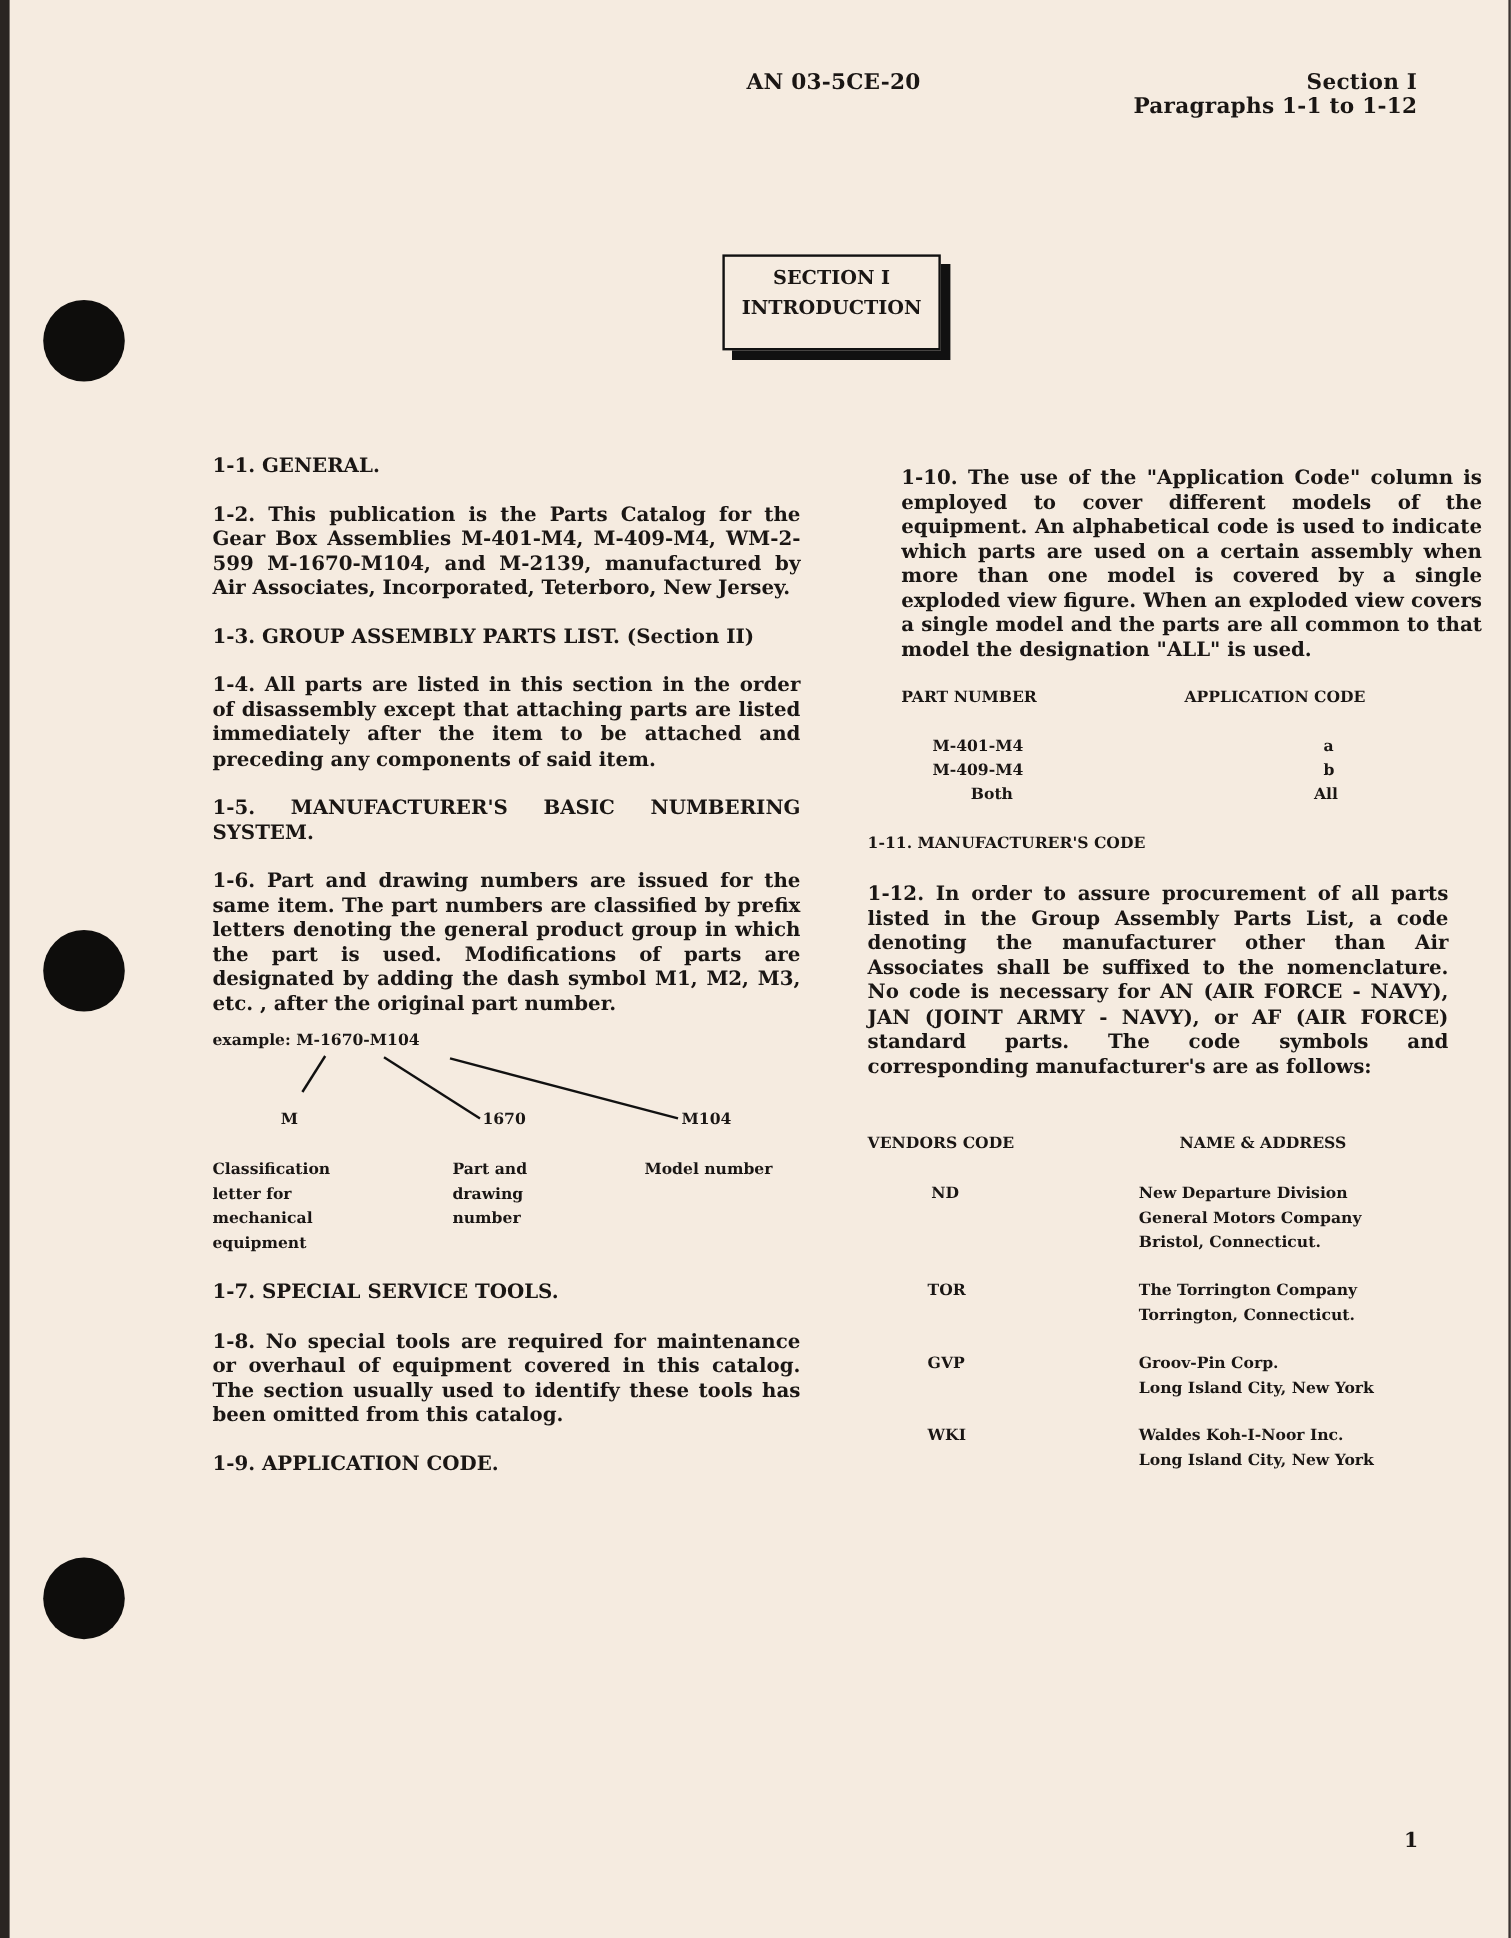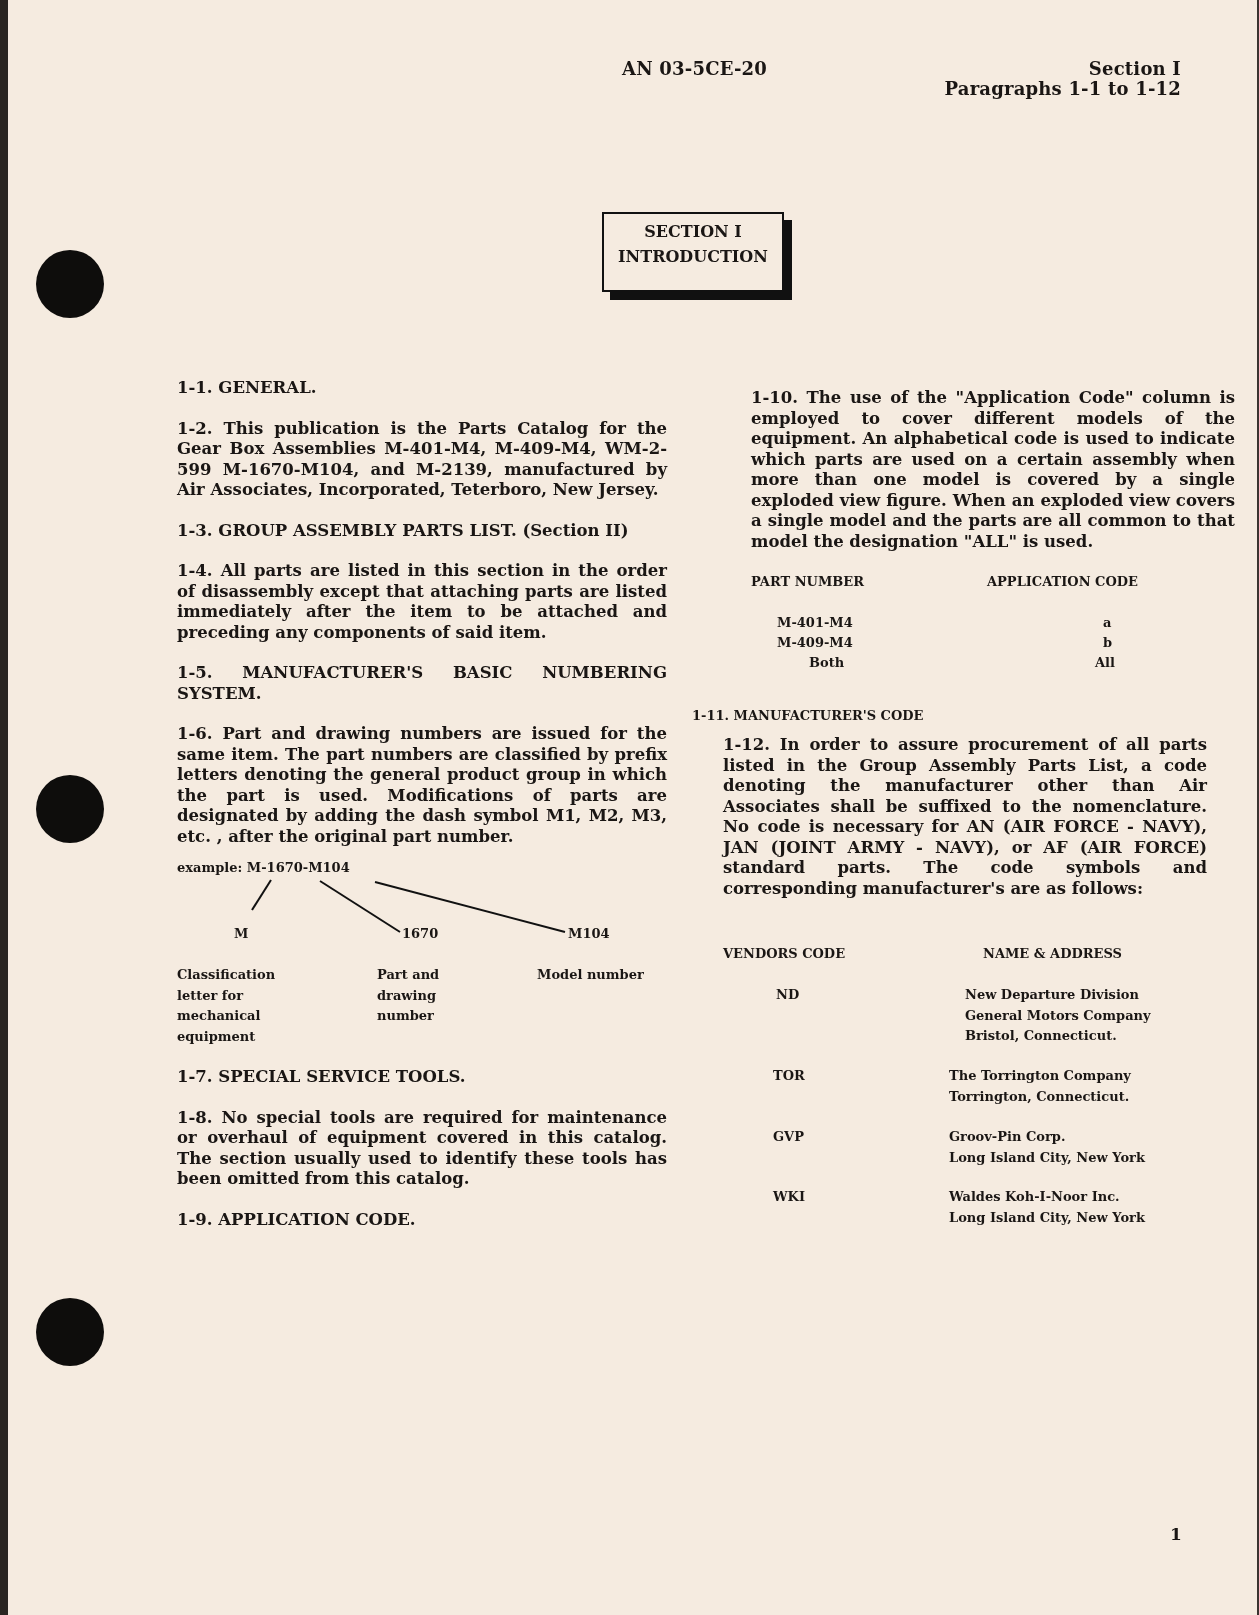--- a/index.html
+++ b/index.html
@@ -102,31 +102,31 @@
 <div class="abs" style="left:751px; top:572px;">PART NUMBER</div>
 <div class="abs" style="left:987px; top:572px;">APPLICATION CODE</div>
 
 <div class="abs" style="left:777px; top:613px;">M-401-M4</div>
 <div class="abs" style="left:1103px; top:613px;">a</div>
 <div class="abs" style="left:777px; top:633px;">M-409-M4</div>
 <div class="abs" style="left:1103px; top:633px;">b</div>
 <div class="abs" style="left:809px; top:653px;">Both</div>
 <div class="abs" style="left:1095px; top:653px;">All</div>
 
-<div class="abs" style="left:692px; top:694px;margin-top:12px;">1-11.  MANUFACTURER'S CODE</div>
+<div class="abs" style="left:723px; top:694px;">1-11.  MANUFACTURER'S CODE</div>
 
 <div class="col" style="left:723px; top:735px; width:484px;">
   <p>1-12.  In order to assure procurement of all parts listed in the Group Assembly Parts List, a code denoting the manufacturer other than Air Associates shall be suffixed to the nomenclature. No code is necessary for AN (AIR FORCE - NAVY), JAN (JOINT ARMY - NAVY), or AF (AIR FORCE) standard parts. The code symbols and corresponding manufacturer's are as follows:</p>
 </div>
 
 <div class="abs" style="left:723px; top:944px;">VENDORS CODE</div>
 <div class="abs" style="left:983px; top:944px;">NAME &amp; ADDRESS</div>
 
 <div class="abs" style="left:776px; top:985px;">ND</div>
-<div class="abs" style="left:949px; top:985px;margin-left:16px;">
+<div class="abs" style="left:949px; top:985px;">
   <div>New Departure Division</div>
   <div>General Motors Company</div>
   <div>Bristol, Connecticut.</div>
 </div>
 
 <div class="abs" style="left:773px; top:1066px;">TOR</div>
 <div class="abs" style="left:949px; top:1066px;">
   <div>The Torrington Company</div>
   <div>Torrington, Connecticut.</div>
 </div>

